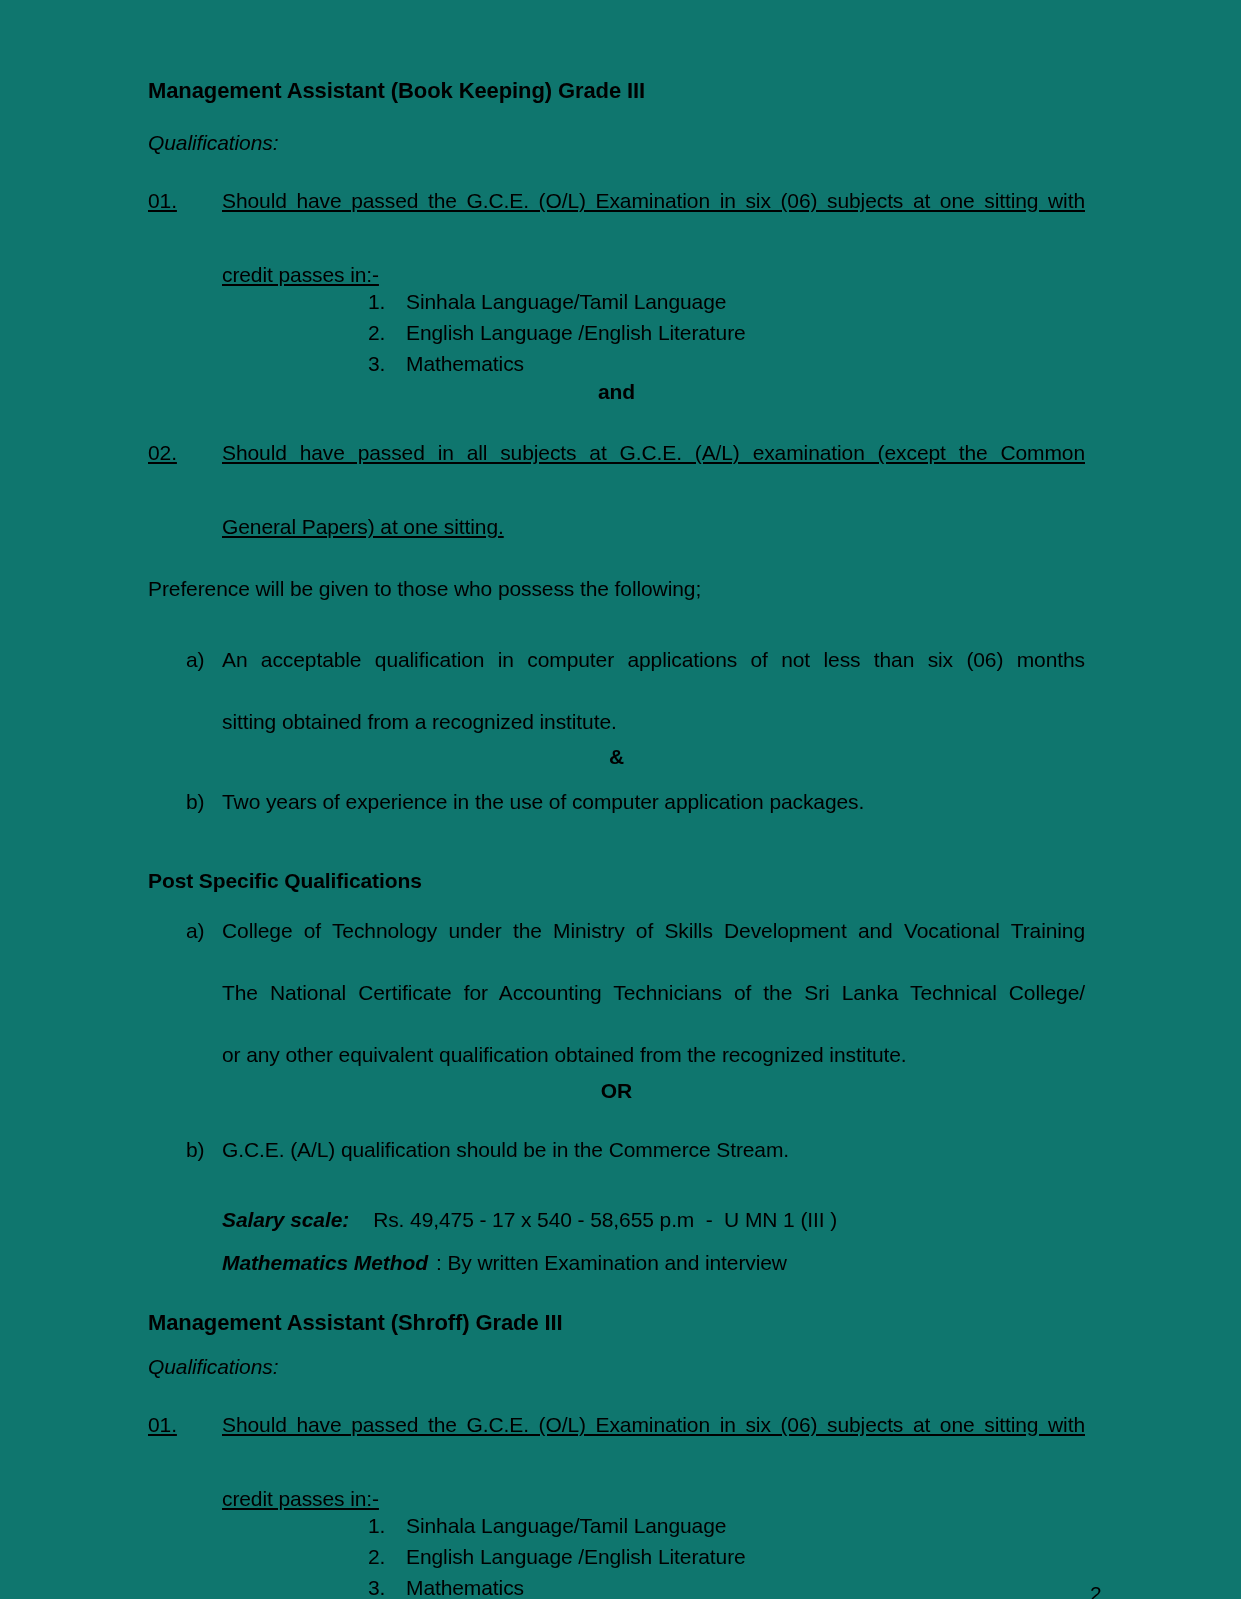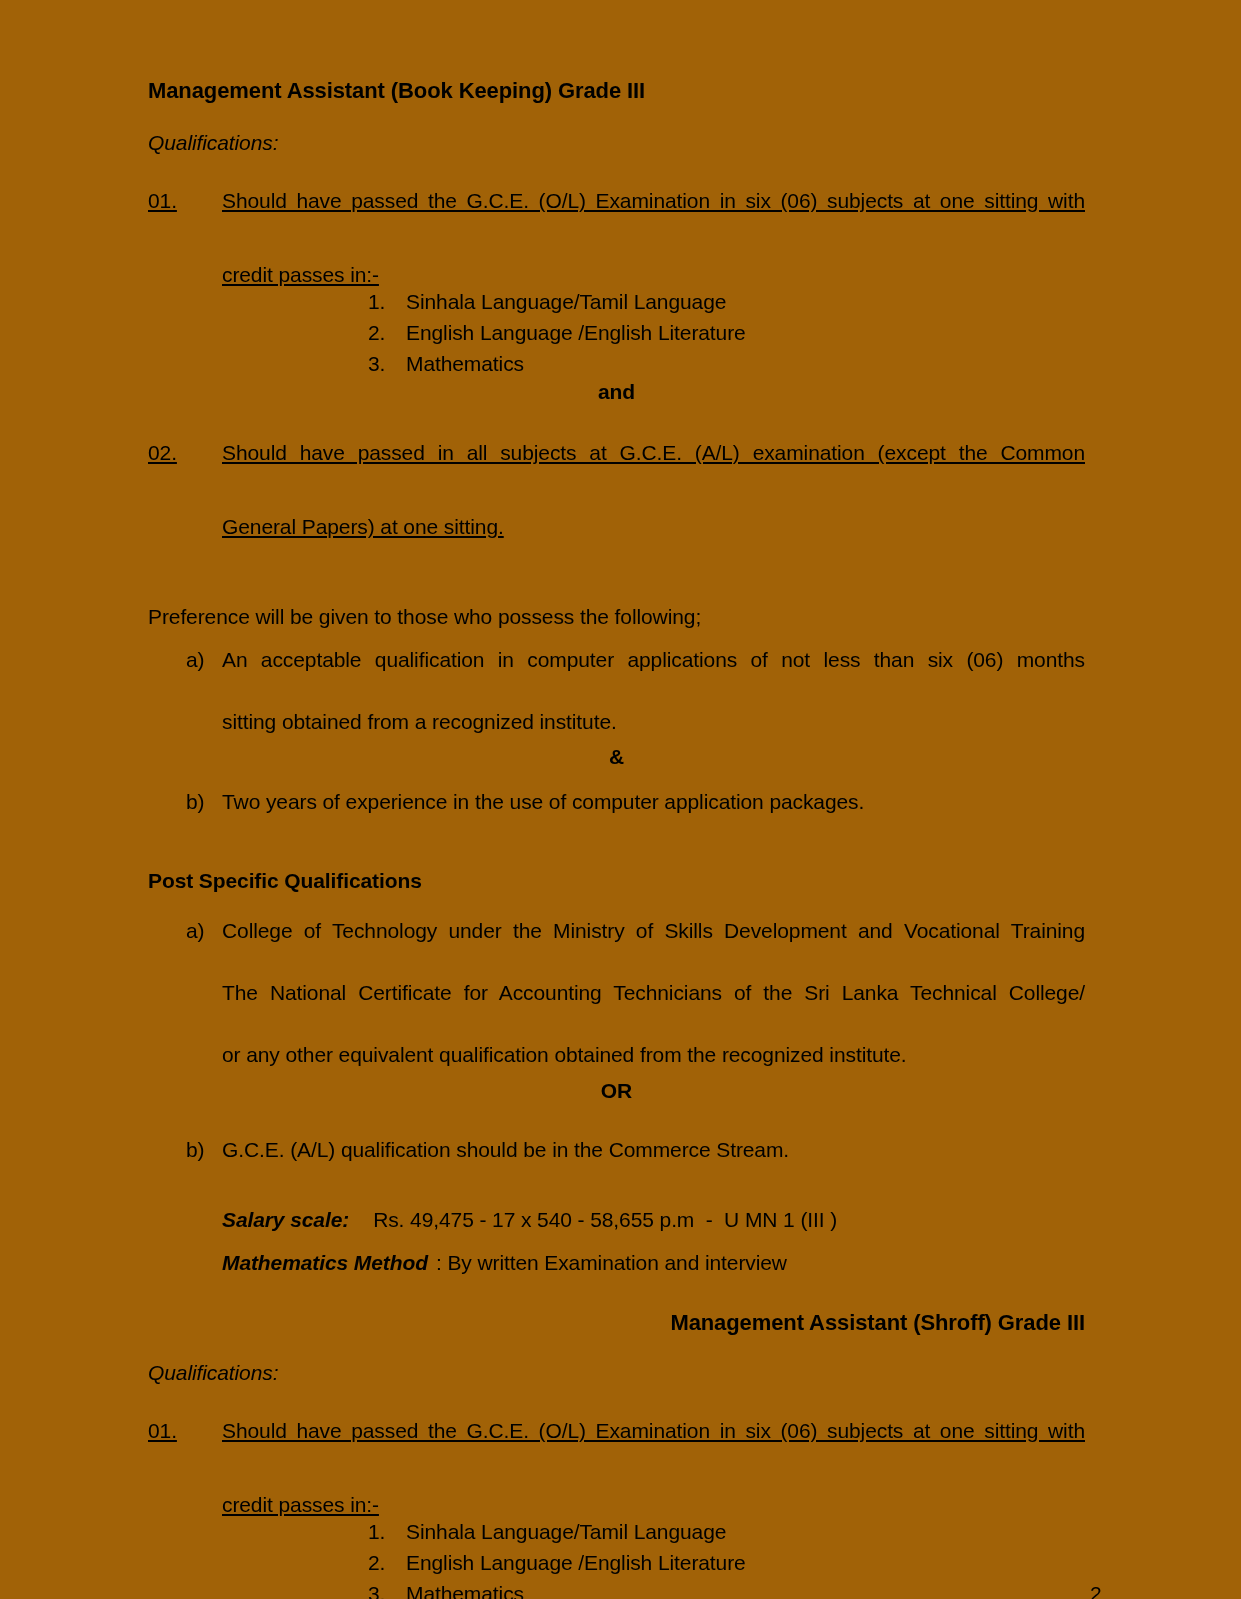--- a/index.html
+++ b/index.html
@@ -4,21 +4,21 @@
 <style>
   * { box-sizing: border-box; margin: 0; padding: 0; }
   html, body { background: #ffffff; }
   body {
     font-family: "Liberation Sans", sans-serif;
     color: #000000;
   }
   .page {
     width: 1241px;
     height: 1599px;
-    background: #a16207;
+    background: #0f766e;
     position: relative;
     padding: 78px 156px 0 148px;
     overflow: hidden;
     font-size: 21px;
     letter-spacing: -0.1px;
   }
   .section-title {
     font-size: 22px;
     font-weight: bold;
     line-height: 26px;
@@ -53,32 +53,32 @@
   .recruit-value { margin-left: 8px; white-space: pre; }
   .page-number {
     position: absolute;
     left: 1090px;
     top: 1582px;
     font-size: 21px;
   }
   
   .mb26 { margin-bottom: 26px; }
   .mb29 { margin-bottom: 29px; }
-  .mb40 { margin-bottom: 56px; }
-  .mb22 { margin-bottom: 12px; }
+  .mb40 { margin-bottom: 28px; }
+  .mb22 { margin-bottom: 40px; }
   .mb7  { margin-bottom: 7px; }
   .mb16 { margin-bottom: 16px; }
   .mb48 { margin-bottom: 48px; }
   .mb19 { margin-bottom: 19px; }
   .mb8  { margin-bottom: 8px; }
   .mb23 { margin-bottom: 30px; }
   .mb39 { margin-bottom: 39px; }
   .mb12 { margin-bottom: 12px; }
   .mb32 { margin-bottom: 32px; }
-  .mb24 { margin-bottom: 24px; text-align: right; }
+  .mb24 { margin-bottom: 18px; }
   .mbneg7 { margin-bottom: -7px; }
   .mb0 { margin-bottom: 0; }
 </style>
 </head>
 <body>
 
 <div class="page">
 
   <div class="section-title mb26">Management Assistant (Book Keeping) Grade III</div>
 

